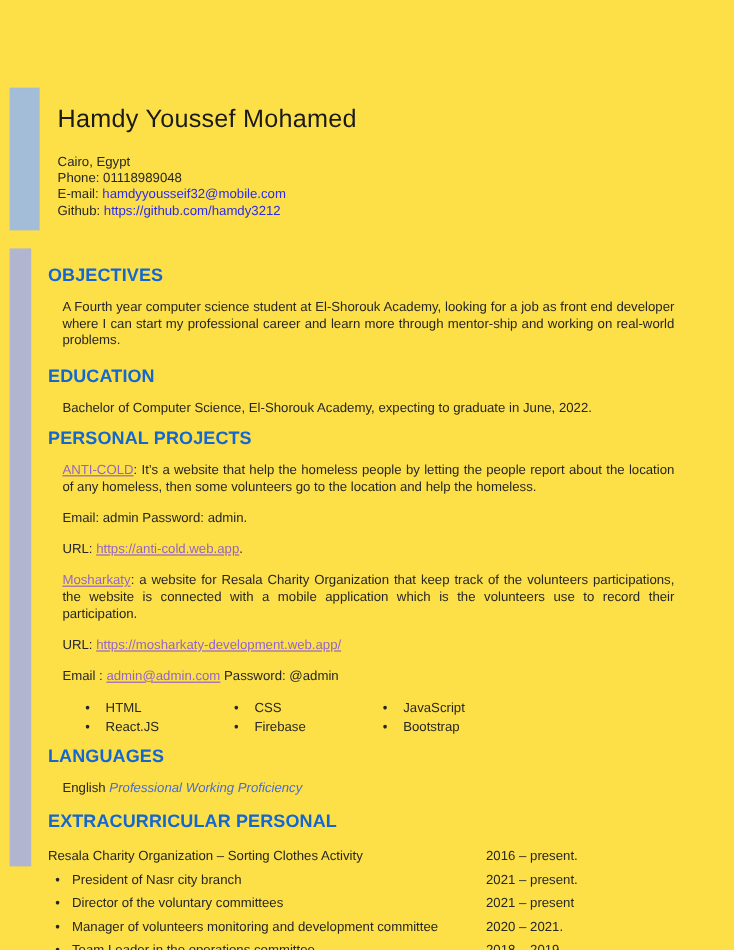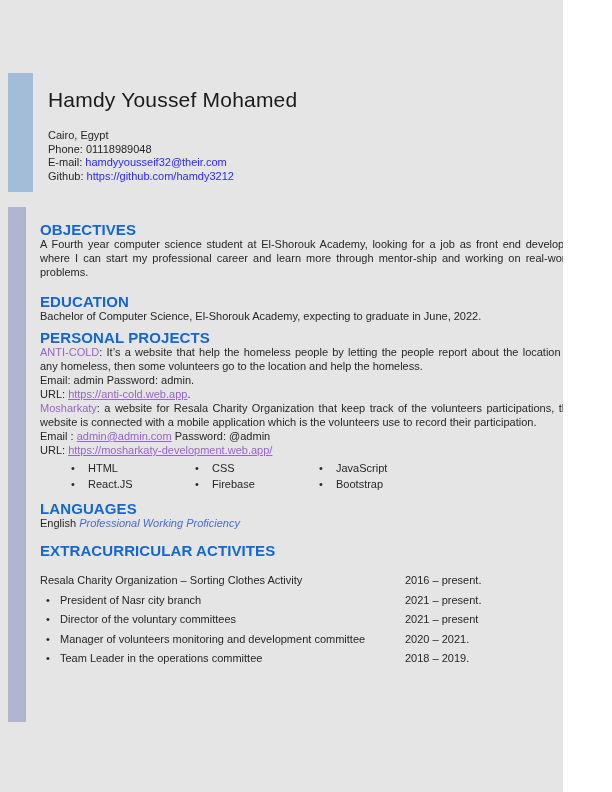--- a/index.html
+++ b/index.html
@@ -1,32 +1,32 @@
 <!DOCTYPE html>
 <html style="--heading-blue: #1467d1; --link-blue: #2a2af2; --link-purple: #9565c8; --lang-blue: #4a6cd0; --bar-top: #a3bdd9; --bar-side: #b1b5d0;"><head>
 <meta charset="utf-8">
 <style>
   html,body{margin:0;padding:0;background:#ffffff;}
   body{width:612px;height:792px;font-family:"Liberation Sans",sans-serif;}
-  .page{position:relative;width:563px;height:792px;background:#e5e5e5;overflow:hidden;}
+  .page{position:relative;width:612px;height:792px;background:#fde047;overflow:hidden;}
 
   .bar-top{position:absolute;left:8px;top:73px;width:25px;height:119px;background:var(--bar-top,#a3bdd9);}
   .bar-side{position:absolute;left:8px;top:207px;width:18px;height:515px;background:var(--bar-side,#b1b5d0);}
 
   .header{position:absolute;left:48px;top:88px;}
   .name{margin:0;font-size:21px;font-weight:400;color:#1a1a1a;line-height:24px;letter-spacing:0.2px;}
   .contact{margin-top:17px;font-size:11px;line-height:13.5px;color:#262626;}
   a{text-decoration:none;}
   .blink{color:var(--link-blue,#2a2af2);}
   .plink{color:var(--link-purple,#9565c8);text-decoration:underline;}
-  .pname{color:var(--link-purple,#9565c8);}
+  .pname{color:var(--link-purple,#9565c8);text-decoration:underline;}
 
   .main{position:absolute;left:40px;top:217px;width:534px;font-size:11px;color:#262626;}
   .sec{margin:0;font-size:15px;font-weight:bold;color:var(--heading-blue,#1467d1);line-height:14px;letter-spacing:0.1px;}
-  .main p{margin:0;line-height:14px;}
+  .main p{margin:12px;line-height:14px;}
   .just{text-align:justify;}
 
   .mt-obj-title{margin-top:6px;}
   .mt-obj-body{margin-top:6px;}
   .mt-edu-title{margin-top:16px;}
   .mt-proj-title{margin-top:8px;}
   .mt-skills-title{margin-top:11px;}
   .mt-lang-title{margin-top:10px;}
   .mt-lang-body{margin-top:8px;}
   .mt-extra-title{margin-top:14px;}
@@ -51,40 +51,40 @@
 <div class="page">
 
   <div class="bar-top"></div>
   <div class="bar-side"></div>
 
   <div class="header">
     <h1 class="name">Hamdy Youssef Mohamed</h1>
     <div class="contact">
       <div>Cairo, Egypt</div>
       <div><span>Phone: </span><span>01118989048</span></div>
-      <div><span>E-mail: </span><a href="#" class="blink">hamdyyousseif32@their.com</a></div>
+      <div><span>E-mail: </span><a href="#" class="blink">hamdyyousseif32@mobile.com</a></div>
       <div><span>Github: </span><a href="#" class="blink">https://github.com/hamdy3212</a></div>
     </div>
   </div>
 
   <div class="main">
 
     <h2 class="sec mt-obj-title">OBJECTIVES</h2>
     <p class="just mt-obj-body">A Fourth year computer science student at El-Shorouk Academy, looking for a job as front end developer where I can start my professional career and learn more through mentor-ship and working on real-world problems.</p>
 
     <h2 class="sec mt-edu-title">EDUCATION</h2>
     <p>Bachelor of Computer Science, El-Shorouk Academy, expecting to graduate in June, 2022.</p>
 
     <h2 class="sec mt-proj-title">PERSONAL PROJECTS</h2>
     <p class="just"><span class="pname">ANTI-COLD</span><span>: It’s a website that help the homeless people by letting the people report about the location of any homeless, then some volunteers go to the location and help the homeless.</span></p>
     <p>Email: admin Password: admin.</p>
     <p><span>URL: </span><a href="#" class="plink">https://anti-cold.web.app</a><span>.</span></p>
     <p class="just"><span class="pname">Mosharkaty</span><span>: a website for Resala Charity Organization that keep track of the volunteers participations, the website is connected with a mobile application which is the volunteers use to record their participation.</span></p>
+    <p><span>URL: </span><a href="#" class="plink">https://mosharkaty-development.web.app/</a></p>
     <p><span>Email : </span><a href="#" class="plink">admin@admin.com</a><span> Password: @admin</span></p>
-    <p><span>URL: </span><a href="#" class="plink">https://mosharkaty-development.web.app/</a></p>
 
     <div class="skills">
       <div class="skills-row">
         <span class="skill-cell">
             <span class="skill-bullet">•</span>
             <span>HTML</span>
           </span>
         <span class="skill-cell">
             <span class="skill-bullet">•</span>
             <span>CSS</span>
@@ -106,21 +106,21 @@
         <span class="skill-cell">
             <span class="skill-bullet">•</span>
             <span>Bootstrap</span>
           </span>
       </div>
     </div>
 
     <h2 class="sec mt-lang-title">LANGUAGES</h2>
     <p class="mt-lang-body"><span>English </span><span class="lang-italic">Professional Working Proficiency</span></p>
 
-    <h2 class="sec mt-extra-title">EXTRACURRICULAR ACTIVITES</h2>
+    <h2 class="sec mt-extra-title">EXTRACURRICULAR PERSONAL</h2>
     <div class="extra">
       <div class="ex-row">
         <span class="ex-text">Resala Charity Organization – Sorting Clothes Activity</span>
         <span class="ex-date">2016 – present.</span>
       </div>
       <div class="ex-row">
         <span class="ex-text bulleted"><span class="ex-bullet">•</span><span>President of Nasr city branch</span></span>
         <span class="ex-date">2021 – present.</span>
       </div>
       <div class="ex-row">

